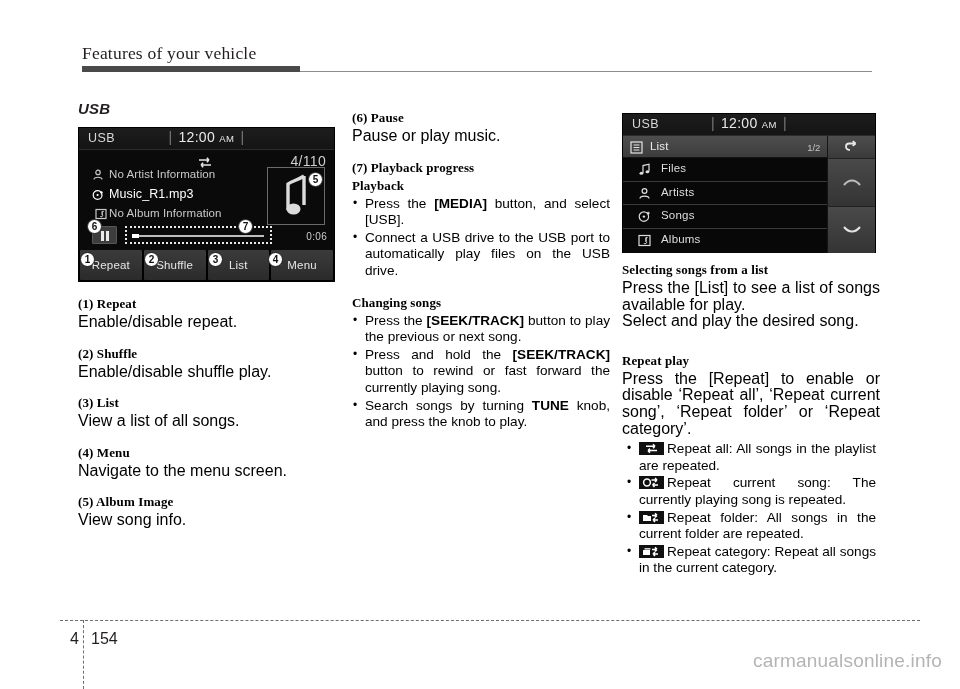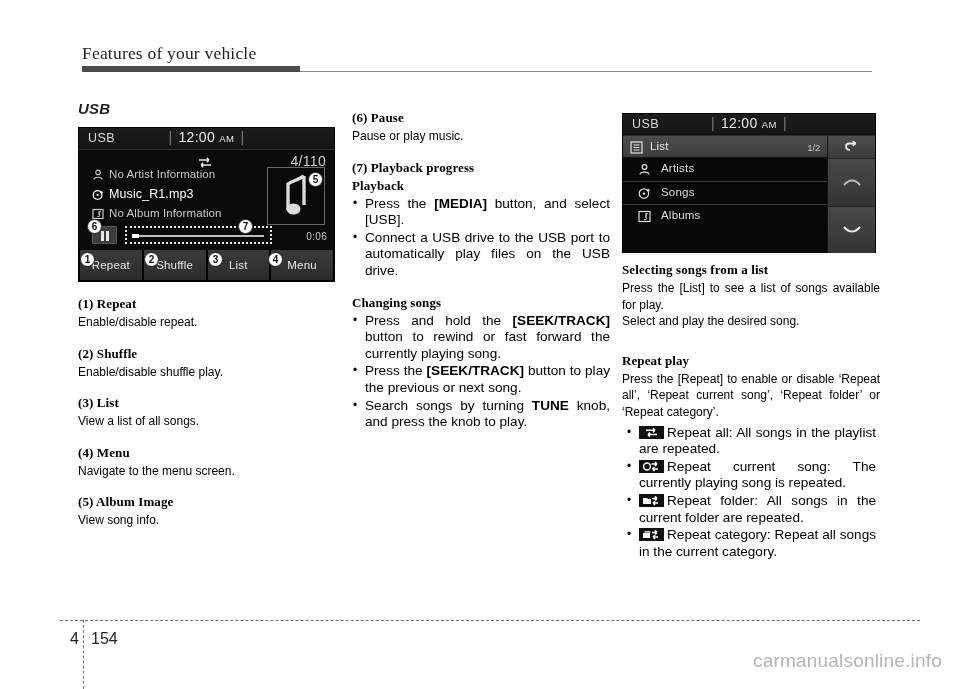--- a/index.html
+++ b/index.html
@@ -107,21 +107,21 @@
   .h-bold {
     font-family: "Liberation Serif", serif;
     font-weight: bold;
     font-size: 13px;
     color: #000;
     margin: 0 0 2px 0;
     letter-spacing: .1px;
   }
   .p-body {
     font-family: "Liberation Sans", sans-serif;
-    font-size: 12px;
+    font-size: 16px;
     line-height: 16.6px;
     color: #000;
     margin: 0 0 15px 0;
     text-align: justify;
   }
   .p-body.tight { margin-bottom: 0; }
   .gap-l { height: 14px; }
   .gap-s { height: 8px; }
 
   ul.bullets { list-style: none; margin: 0 0 0 0; padding: 0; }
@@ -244,21 +244,21 @@
     left: 13px;
     color: #c9c9c9;
     font-family: "Liberation Sans", sans-serif;
     font-size: 11.5px;
     letter-spacing: .1px;
     white-space: nowrap;
   }
   .np-row .ico { display: inline-block; width: 17px; vertical-align: -3px; }
   .np-row.r1 { top: 18px; }
   .np-row.r2 { top: 37px; color: #ffffff; font-size: 12.5px; }
-  .np-row.r3 { top: 57px; }
+  .np-row.r3 { top: 57px; text-align: center; }
 
   .np-art {
     position: absolute;
     right: 9px;
     top: 17px;
     width: 58px;
     height: 58px;
     border: 1px solid #6a6a6a;
     background: #0a0a0a;
   }
@@ -547,22 +547,22 @@
   <div class="h-bold">Playback</div>
   <ul class="bullets">
     <li><span>Press the </span><span class="b">[MEDIA]</span><span> button, and select [USB].</span></li>
     <li><span>Connect a USB drive to the USB port to automatically play files on the USB drive.</span></li>
   </ul>
 
   <div class="gap-l"></div>
 
   <div class="h-bold">Changing songs</div>
   <ul class="bullets">
+    <li><span>Press the </span><span class="b">[SEEK/TRACK]</span><span> button to play the previous or next song.</span></li>
     <li><span>Press and hold the </span><span class="b">[SEEK/TRACK]</span><span> button to rewind or fast forward the currently playing song.</span></li>
-    <li><span>Press the </span><span class="b">[SEEK/TRACK]</span><span> button to play the previous or next song.</span></li>
     <li><span>Search songs by turning </span><span class="b">TUNE</span><span> knob, and press the knob to play.</span></li>
   </ul>
 </div>
 
 <div class="screen screen-2">
   <div class="hu-topbar">
     <div class="hu-src">USB</div>
     <div class="hu-clock">
       <span class="sep">|</span><span>12:00</span> <span class="ampm">AM</span><span class="sep">|</span>
     </div>
@@ -574,20 +574,30 @@
         <span class="hico">
           <svg width="13" height="13" viewBox="0 0 13 13">
             <rect x="1" y="1" width="11" height="11" fill="none" stroke="#e4e4e4" stroke-width="1.2"></rect>
             <path d="M3.6 4 h5.8 M3.6 6.5 h5.8 M3.6 9 h5.8" stroke="#e4e4e4" stroke-width="1"></path>
           </svg>
         </span>
         <span class="lbl">List</span>
         <span class="pager">1/2</span>
       </div>
 
+      <div class="ls-item">
+        <span class="ico">
+          <svg width="13" height="13" viewBox="0 0 13 13">
+            <path d="M5 10 V2.6 L11 1.2 V8.6" stroke="#dcdcdc" stroke-width="1.2" fill="none"></path>
+            <ellipse cx="3.4" cy="10.2" rx="1.9" ry="1.5" fill="#dcdcdc"></ellipse>
+            <ellipse cx="9.4" cy="8.8" rx="1.9" ry="1.5" fill="#dcdcdc"></ellipse>
+          </svg>
+        </span>
+        <span class="lbl">Files</span>
+      </div>
 
       <div class="ls-item">
         <span class="ico">
           <svg width="13" height="13" viewBox="0 0 13 13">
             <circle cx="6.5" cy="4" r="2.4" fill="none" stroke="#dcdcdc" stroke-width="1.2"></circle>
             <path d="M2 11.6 c0 -3.4 9 -3.4 9 0" fill="none" stroke="#dcdcdc" stroke-width="1.2"></path>
           </svg>
         </span>
         <span class="lbl">Artists</span>
       </div>

